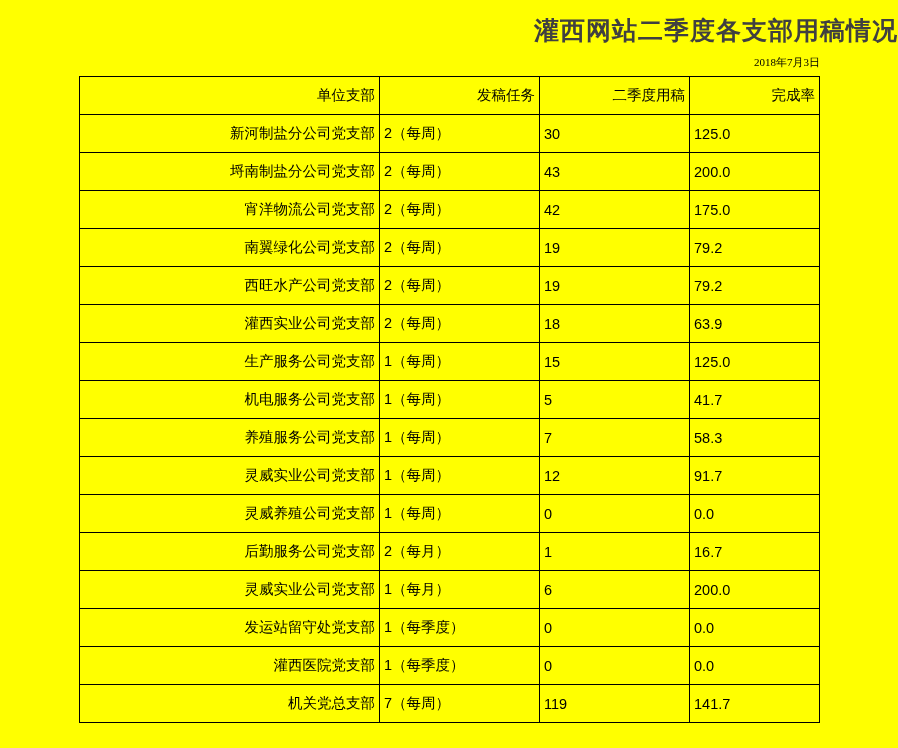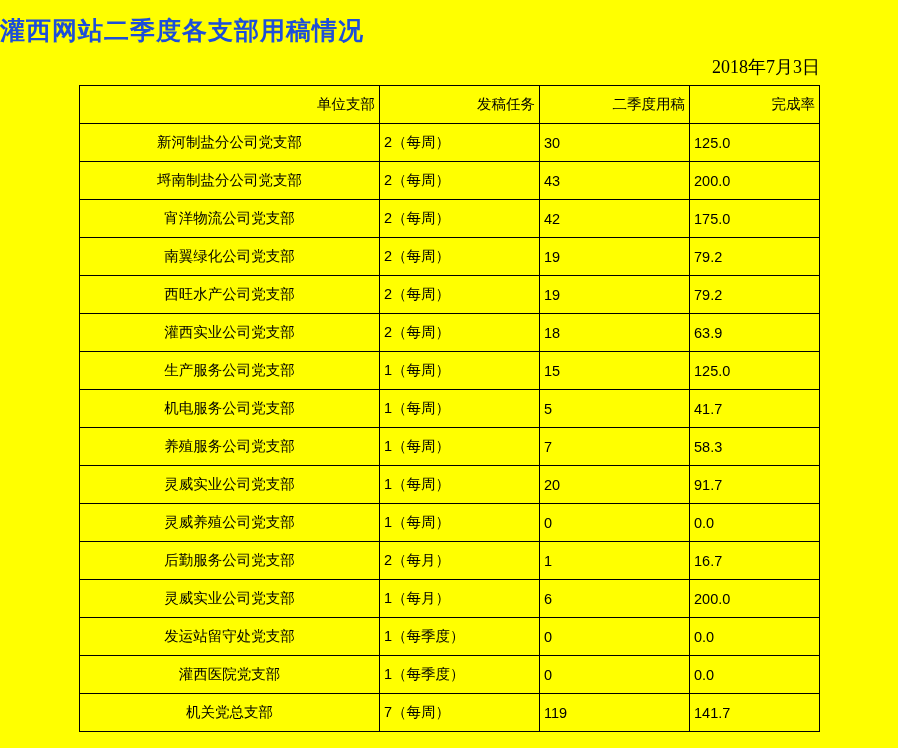--- a/index.html
+++ b/index.html
@@ -13,31 +13,31 @@
     font-family: "Liberation Sans", sans-serif;
     overflow: hidden;
   }
   .page {
     position: relative;
     width: 898px;
     height: 748px;
     box-sizing: border-box;
   }
   .doc-title {
-    text-align: left;
-    color: #1d4ed8;
+    text-align: right;
+    color: #404040;
     font-weight: bold;
     font-size: 25px;
     letter-spacing: 1px;
     padding-top: 14px;
     font-family: "Liberation Serif", "DejaVu Serif", serif;
   }
   .doc-date {
     text-align: right;
-    font-size: 18px;
+    font-size: 11px;
     color: #000000;
     padding-right: 78px;
     padding-top: 8px;
     font-family: "Liberation Serif", "DejaVu Serif", serif;
   }
   .table-wrap {
     margin: 6px auto 0 auto;
     width: 740px;
   }
   table.report {
@@ -57,21 +57,21 @@
   }
   table.report thead th {
     text-align: right;
     font-weight: normal;
   }
   col.c-unit { width: 300px; }
   col.c-task { width: 160px; }
   col.c-count { width: 150px; }
   col.c-rate { width: 130px; }
   td.unit {
-    text-align: center;
+    text-align: right;
     padding-left: 14px;
   }
   td.center {
     text-align: left;
   }
 </style>
 </head>
 <body>
 
 <div class="page">
@@ -147,21 +147,21 @@
         </tr>
         <tr>
           <td class="unit">养殖服务公司党支部</td>
           <td class="center">1（每周）</td>
           <td class="center">7</td>
           <td class="center">58.3</td>
         </tr>
         <tr>
           <td class="unit">灵威实业公司党支部</td>
           <td class="center">1（每周）</td>
-          <td class="center">20</td>
+          <td class="center">12</td>
           <td class="center">91.7</td>
         </tr>
         <tr>
           <td class="unit">灵威养殖公司党支部</td>
           <td class="center">1（每周）</td>
           <td class="center">0</td>
           <td class="center">0.0</td>
         </tr>
         <tr>
           <td class="unit">后勤服务公司党支部</td>

